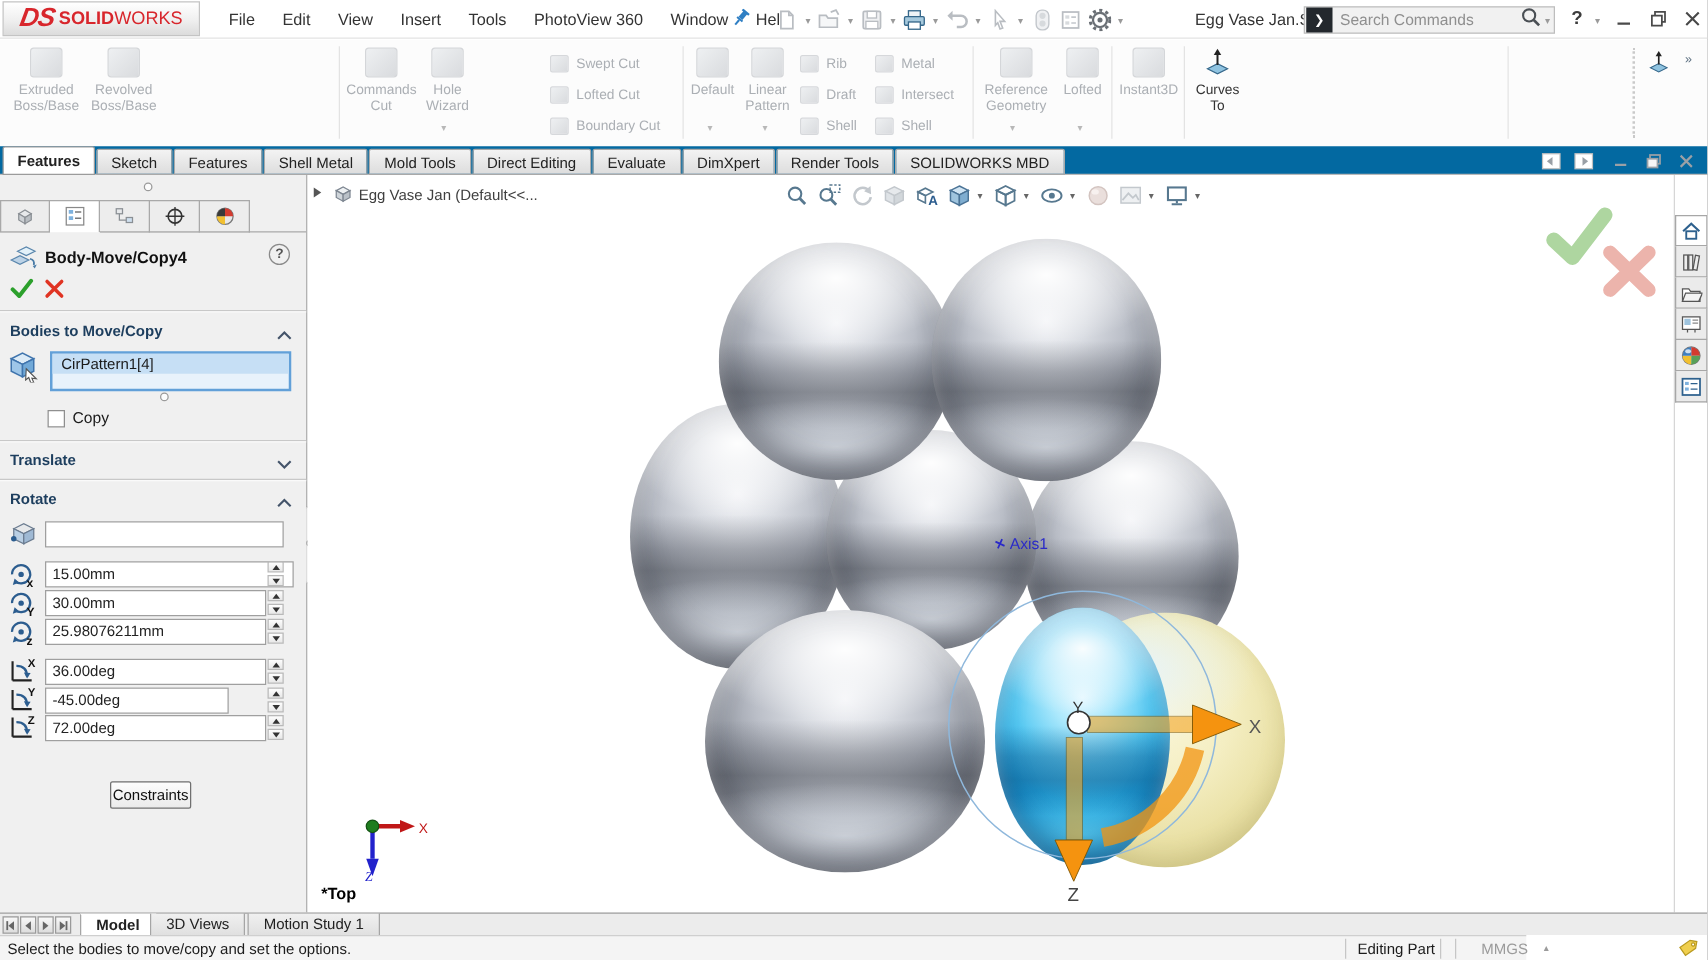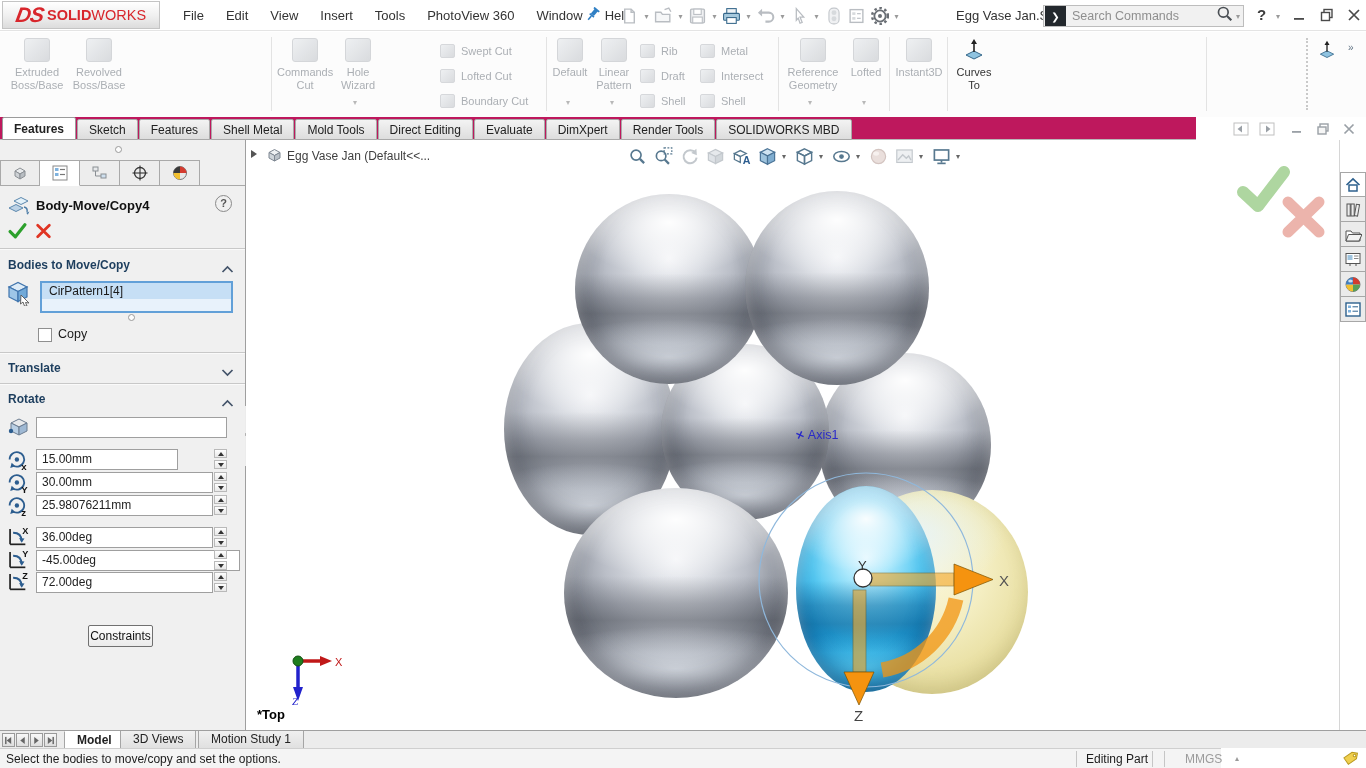--- a/index.html
+++ b/index.html
@@ -31,21 +31,21 @@
 .rbig{position:absolute;top:4px;height:78px;text-align:center;font-size:11px;line-height:12.5px;color:#abafb4}
 .rbig .bico{margin:2px auto 4px}
 .bico{width:26px;height:24px;background:linear-gradient(135deg,#eef0f2,#d9dbde);border:1px solid #d4d6d9;border-radius:3px}
 .rbig.enabled{color:#333}
 .rstack{position:absolute;top:6px}
 .rrow{display:flex;align-items:center;height:25px;font-size:11px;color:#abafb4;white-space:nowrap}
 .sico{width:15px;height:14px;background:linear-gradient(135deg,#eef0f2,#d9dbde);border:1px solid #d6d8db;border-radius:2px;margin-right:6px;flex:none}
 .rdrop{position:absolute;font-size:8px;color:#b8b8b8}
 #ribbon-end{position:absolute;left:1306px;top:6px;height:72px;border-left:2px dotted #c9c9c9}
 
-#tabrow{position:absolute;left:0;top:117px;width:1196px;height:23px;background:#be185d;border-bottom:1px solid #b9b9b9}
+#tabrow{position:absolute;left:0;top:117px;width:1366px;height:23px;background:#0369a1;border-bottom:1px solid #b9b9b9}
 #tabstrip{position:absolute;left:2px;top:0;height:23px;display:flex}
 .ctab{position:relative;height:21px;line-height:20px;padding:0 11px;font-size:12px;color:#222;background:linear-gradient(#f3f3f3,#dddddd);border:1px solid #a9a9a9;margin-right:1px;border-radius:2px 2px 0 0;top:2px}
 .ctab.active{background:#fff;font-weight:bold;height:23px;top:0;line-height:22px;border-bottom:1px solid #fff;border-color:#9b9b9b}
 .panectl{position:absolute;top:4px;width:17px;height:15px;display:flex;align-items:center;justify-content:center}
 
 #pmpanel{position:absolute;left:0;top:140px;width:246px;height:590px;background:#f0f0f0;border-right:1px solid #9f9f9f}
 .hdot{position:absolute;width:7px;height:7px;border-radius:50%;background:#fcfcfc;border:1px solid #9a9a9a}
 #pm-tabbar{position:absolute;left:0;top:20px;width:245px;height:26px;border-bottom:1px solid #a9a9a9}
 .pmtab{position:absolute;top:0;width:40px;height:26px;background:#ededed;border:1px solid #a9a9a9;border-left:none;display:flex;align-items:center;justify-content:center}
 .pmtab.first{border-left:1px solid #a9a9a9}
@@ -470,21 +470,21 @@
           <path d="M20,7 L20,15 L12,19 L12,11 Z" fill="#9fb9d4" stroke="#6b7c90"></path>
           <circle cx="4" cy="15" r="2.2" fill="#2c5d8f"></circle>
         </svg></span>
     <div class="pmfield" style="left:36px;top:277px;width:191px"></div>
     <span style="position:absolute;left:5px;top:308px"><svg width="25" height="23" viewBox="0 0 20 19">
           <path d="M3.5,9.5 a6,6 0 1 1 2,4.4" fill="none" stroke="#2c5d8f" stroke-width="1.5"></path>
           <polygon points="4,16.5 8.2,15 5.2,12.2" fill="#2c5d8f"></polygon>
           <circle cx="9.5" cy="9.5" r="1.8" fill="#2c5d8f"></circle>
           <text x="13" y="18" font-size="8" font-weight="bold" fill="#111" font-family="Liberation Sans">x</text>
         </svg></span>
-    <div class="pmfield" style="left:36px;top:309px;width:142px">15.00mm</div>
+    <div class="pmfield" style="left:36px;top:309px;width:199px">15.00mm</div>
     <span class="spin" style="left:214px;top:309px">
         <span class="sb" style="top:0">
           <span class="tri-up"></span>
         </span>
         <span class="sb" style="top:11px">
           <span class="tri-down"></span>
         </span>
       </span>
     <span style="position:absolute;left:5px;top:331px"><svg width="25" height="23" viewBox="0 0 20 19">
           <path d="M3.5,9.5 a6,6 0 1 1 2,4.4" fill="none" stroke="#2c5d8f" stroke-width="1.5"></path>
@@ -532,21 +532,21 @@
           <span class="tri-down"></span>
         </span>
       </span>
     <span style="position:absolute;left:6px;top:409px"><svg width="24" height="22" viewBox="0 0 19 18">
           <line x1="3" y1="2.5" x2="3" y2="15" stroke="#222" stroke-width="1.4"></line>
           <line x1="3" y1="15" x2="15.5" y2="15" stroke="#222" stroke-width="1.4"></line>
           <path d="M5.5,5.5 Q12.5,5.5 12.5,12.5" fill="none" stroke="#2c5d8f" stroke-width="1.5"></path>
           <polygon points="12.5,13.8 10.4,9.8 14.8,10.2" fill="#2c5d8f"></polygon>
           <text x="13" y="6.5" font-size="7.5" font-weight="bold" fill="#111" font-family="Liberation Sans">Y</text>
         </svg></span>
-    <div class="pmfield" style="left:36px;top:410px;width:204px">-45.00deg</div>
+    <div class="pmfield" style="left:36px;top:410px;width:147px">-45.00deg</div>
     <span class="spin" style="left:214px;top:410px">
         <span class="sb" style="top:0">
           <span class="tri-up"></span>
         </span>
         <span class="sb" style="top:11px">
           <span class="tri-down"></span>
         </span>
       </span>
     <span style="position:absolute;left:6px;top:431px"><svg width="24" height="22" viewBox="0 0 19 18">
           <line x1="3" y1="2.5" x2="3" y2="15" stroke="#222" stroke-width="1.4"></line>

